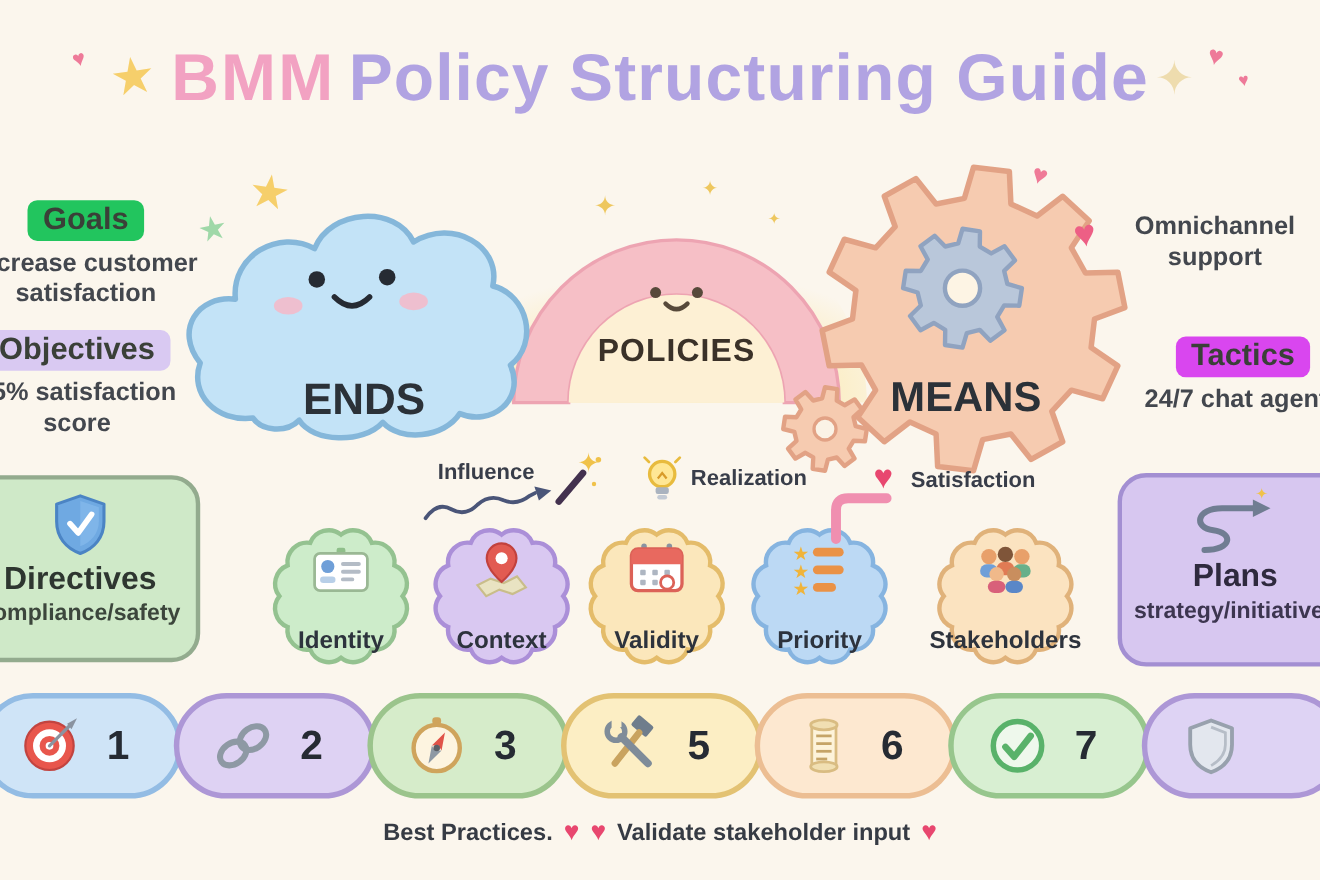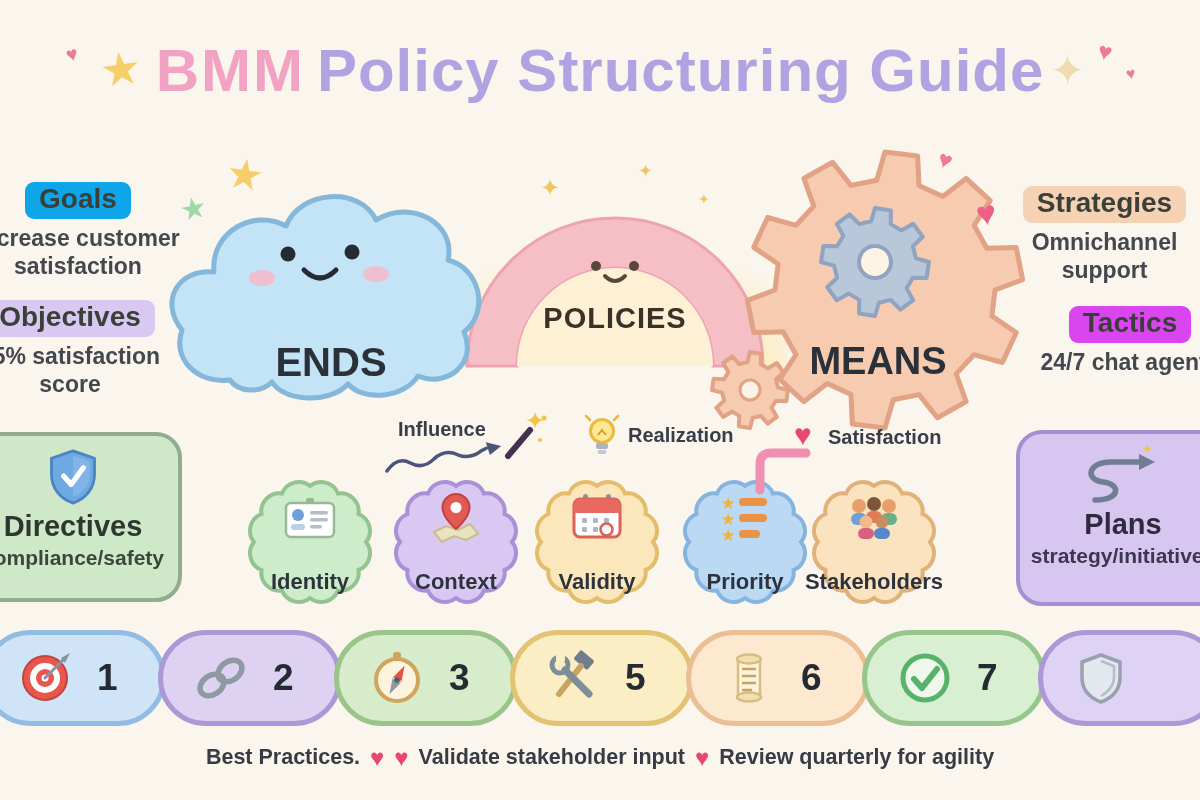--- a/index.html
+++ b/index.html
@@ -30,21 +30,21 @@
   .badge-icon { position:absolute; left:50%; transform:translateX(-50%); }
   .badge-label { position:absolute; left:-15px; width:170px; top:97px; text-align:center; font-size:22px; font-weight:bold; color:#2d333d; }
 
   .annot { position:absolute; font-size:20px; font-weight:bold; color:#383d49; z-index:5; white-space:nowrap; }
 
   .chain-row { position:absolute; top:630px; left:-18px; width:1240px; display:flex; z-index:3; }
   .chain-seg { height:96px; border-radius:48px; border:5px solid; display:flex; align-items:center; gap:26px; padding-left:32px; flex:1; margin-right:-8px; }
   .chain-seg:last-child { margin-right:0; }
   .chain-num { font-size:37px; font-weight:bold; color:#262b33; }
 
-  .footer { position:absolute; top:745px; left:0; width:1200px; display:flex; justify-content:center; align-items:flex-end; gap:10px; font-size:21.5px; font-weight:bold; color:#363b44; white-space:nowrap; z-index:5; }
+  .footer { position:absolute; top:745px; left:0; width:1200px; display:flex; justify-content:center; align-items:flex-start; gap:10px; font-size:21.5px; font-weight:bold; color:#363b44; white-space:nowrap; z-index:5; }
   .footer-heart { color:#e8476f; font-size:24px; line-height:1; }
 </style>
 </head>
 <body>
 
 <span class="deco" style="left:66px; top:44px; font-size:20px; color:#ee7a99; transform:rotate(-15deg);">♥</span>
 <span class="deco" style="left:100px; top:46px; font-size:46px; color:#f6cf6b; transform:rotate(-8deg);">★</span>
 <div class="title-row">
   <span class="title-word1">BMM</span><span class="title-word2">Policy Structuring Guide</span>
 </div>
@@ -54,30 +54,29 @@
 
 <span class="deco" style="left:180px; top:194px; font-size:30px; color:#9fd8a8; transform:rotate(-12deg);">★</span>
 <span class="deco" style="left:226px; top:154px; font-size:42px; color:#f6cf6b; transform:rotate(8deg);">★</span>
 <span class="deco" style="left:540px; top:176px; font-size:24px; color:#eec75e;">✦</span>
 <span class="deco" style="left:638px; top:162px; font-size:18px; color:#eec75e;">✦</span>
 <span class="deco" style="left:698px; top:192px; font-size:14px; color:#eec75e;">✦</span>
 <span class="deco" style="left:938px; top:148px; font-size:24px; color:#ef7a97; transform:rotate(18deg);">♥</span>
 <span class="deco" style="left:976px; top:196px; font-size:34px; color:#ed5f85; transform:rotate(-8deg);">♥</span>
 
 <div class="side-block" style="left:-42px; top:182px; width:240px;">
-  <span class="side-label" style="background:#0ea5e9;">Goals</span>
+  <span class="side-label" style="background:#22c55e;">Goals</span>
   <div class="side-text">Increase customer satisfaction</div>
 </div>
 <div class="side-block" style="left:-48px; top:300px; width:236px;">
   <span class="side-label" style="background:#d9c9f2;">Objectives</span>
   <div class="side-text">95% satisfaction score</div>
 </div>
 
 <div class="side-block" style="left:1002px; top:186px; width:205px;">
-  <span class="side-label" style="background:#f6d2b4;">Strategies</span>
   <div class="side-text">Omnichannel support</div>
 </div>
 <div class="side-block" style="left:1030px; top:306px; width:200px;">
   <span class="side-label" style="background:#d946ef;">Tactics</span>
   <div class="side-text" style="white-space:nowrap;">24/7 chat agents</div>
 </div>
 
 <svg class="abs" style="left:450px; top:178px; z-index:1;" width="330" height="192" viewBox="0 0 330 192">
   <defs>
     <radialGradient id="glow" cx="0.5" cy="0.95" r="0.65">
@@ -217,21 +216,21 @@
     <text x="9" y="15" text-anchor="middle" font-size="17" fill="#f0b43a">★</text>
     <text x="9" y="31" text-anchor="middle" font-size="17" fill="#f0b43a">★</text>
     <text x="9" y="47" text-anchor="middle" font-size="17" fill="#f0b43a">★</text>
     <rect x="20" y="4" width="28" height="8" rx="4" fill="#ea9246"></rect>
     <rect x="20" y="20" width="28" height="8" rx="4" fill="#ea9246"></rect>
     <rect x="20" y="36" width="21" height="8" rx="4" fill="#ea9246"></rect>
   </svg>
   <div class="badge-label">Priority</div>
 </div>
 
-<div class="badge" style="left:804px; top:472px;text-decoration:underline;">
+<div class="badge" style="left:844px; top:472px;text-decoration:underline;">
   <svg width="140" height="140" viewBox="0 0 140 140">
     <path fill="#fbe3c0" stroke="#e0b27a" stroke-width="4" d="M70.0 14.0 A18.0 18.0 0 0 1 98.0 21.5 A18.0 18.0 0 0 1 118.5 42.0 A18.0 18.0 0 0 1 126.0 70.0 A18.0 18.0 0 0 1 118.5 98.0 A18.0 18.0 0 0 1 98.0 118.5 A18.0 18.0 0 0 1 70.0 126.0 A18.0 18.0 0 0 1 42.0 118.5 A18.0 18.0 0 0 1 21.5 98.0 A18.0 18.0 0 0 1 14.0 70.0 A18.0 18.0 0 0 1 21.5 42.0 A18.0 18.0 0 0 1 42.0 21.5 A18.0 18.0 0 0 1 70.0 14.0 Z"></path>
   </svg>
   <svg class="badge-icon" style="top:24px;" width="60" height="46" viewBox="0 0 60 46">
     <circle cx="15" cy="10" r="7" fill="#e8a06a"></circle>
     <circle cx="30" cy="8" r="7" fill="#7f5539"></circle>
     <circle cx="45" cy="10" r="7" fill="#e8a06a"></circle>
     <rect x="7" y="17" width="16" height="12" rx="6" fill="#6f9fd8"></rect>
     <rect x="22" y="15" width="16" height="12" rx="6" fill="#e07b54"></rect>
     <rect x="37" y="17" width="16" height="12" rx="6" fill="#67b08a"></rect>
@@ -311,14 +310,13 @@
     <span class="chain-num"></span>
   </div>
 </div>
 
 <div class="footer">
   <span>Best Practices.</span>
   <span class="footer-heart">♥</span>
   <span class="footer-heart">♥</span>
   <span>Validate stakeholder input</span>
   <span class="footer-heart">♥</span>
-  <span>Review quarterly for agility</span>
 </div>
 
 </body></html>

